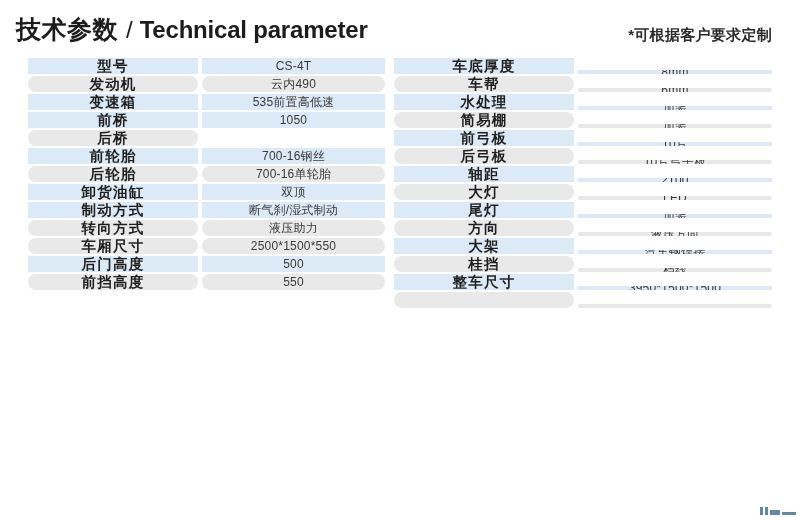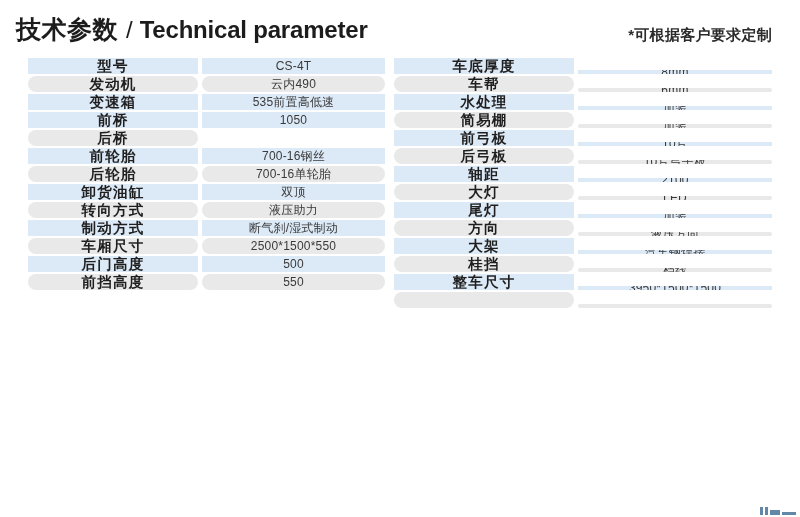--- a/index.html
+++ b/index.html
@@ -173,27 +173,27 @@
       <div class="cell cell-value">700-16钢丝</div>
     </div>
     <div class="spec-row gray">
       <div class="cell cell-label">后轮胎</div>
       <div class="cell cell-value">700-16单轮胎</div>
     </div>
     <div class="spec-row blue">
       <div class="cell cell-label">卸货油缸</div>
       <div class="cell cell-value">双顶</div>
     </div>
+    <div class="spec-row blue">
+      <div class="cell cell-label">制动方式</div>
+      <div class="cell cell-value">断气刹/湿式制动</div>
+    </div>
     <div class="spec-row gray">
       <div class="cell cell-label">转向方式</div>
       <div class="cell cell-value">液压助力</div>
-    </div>
-    <div class="spec-row blue">
-      <div class="cell cell-label">制动方式</div>
-      <div class="cell cell-value">断气刹/湿式制动</div>
     </div>
     <div class="spec-row gray">
       <div class="cell cell-label">车厢尺寸</div>
       <div class="cell cell-value">2500*1500*550</div>
     </div>
     <div class="spec-row blue">
       <div class="cell cell-label">后门高度</div>
       <div class="cell cell-value">500</div>
     </div>
     <div class="spec-row gray">

